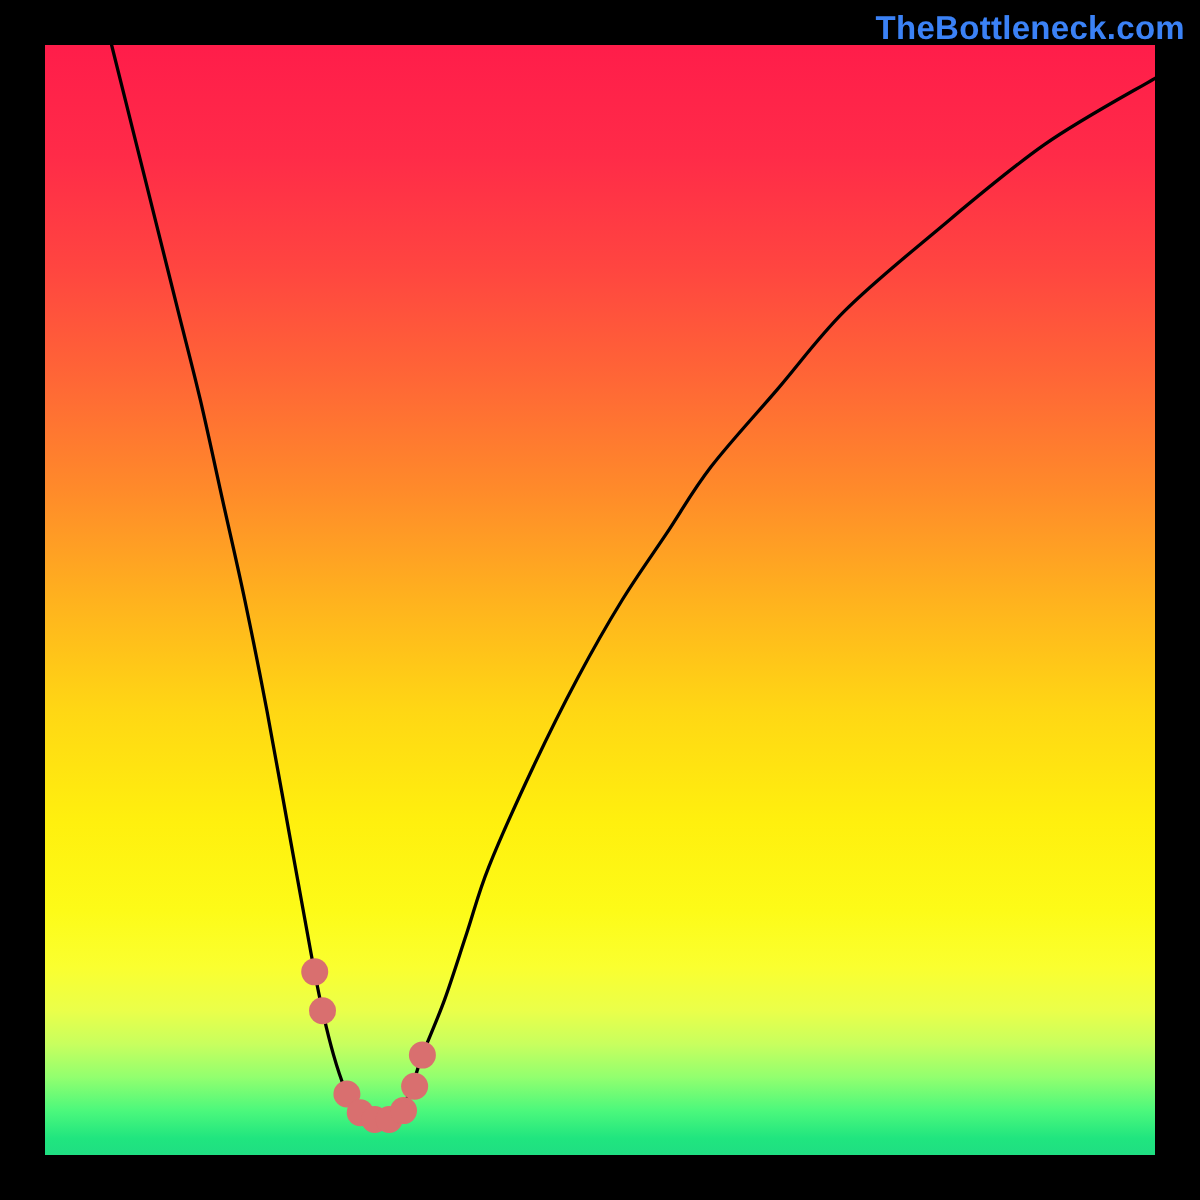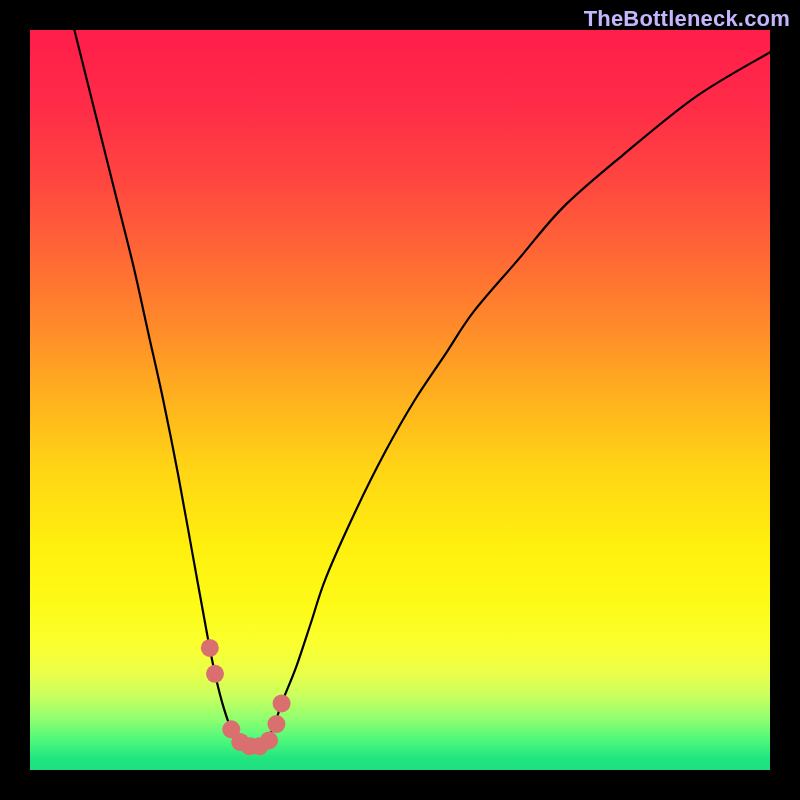--- a/index.html
+++ b/index.html
@@ -31,21 +31,21 @@
     position: absolute;
     left: 0;
     top: 0;
     width: 100%;
     height: 100%;
   }
   .watermark {
     position: absolute;
     top: 6px;
     right: 10px;
-    color: #c4b5fd;
+    color: #3b82f6;
     font-size: 22px;
     font-weight: 600;
     letter-spacing: 0.2px;
     font-family: Arial, sans-serif;
   }
   svg.curve {
     position: absolute;
     left: 0;
     top: 0;
     width: 740px;

